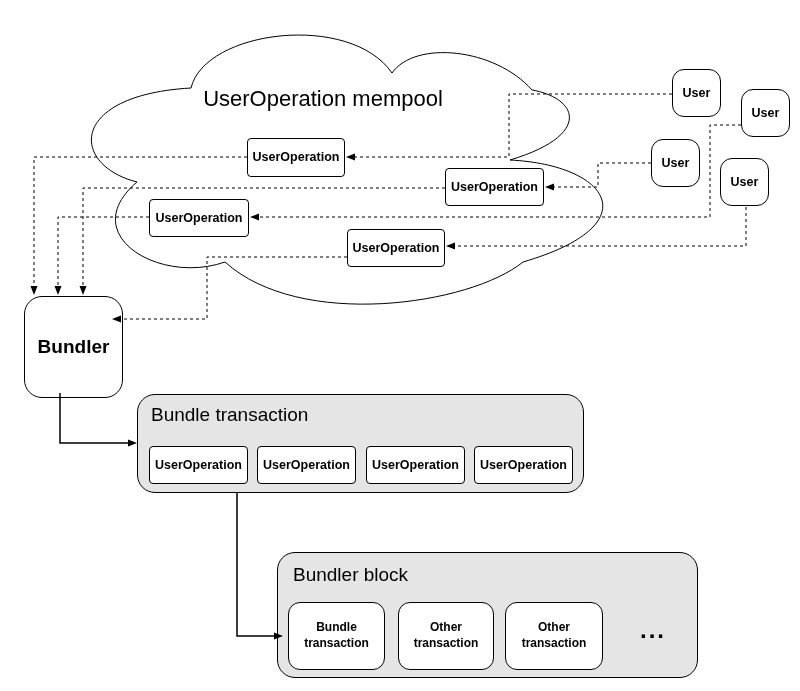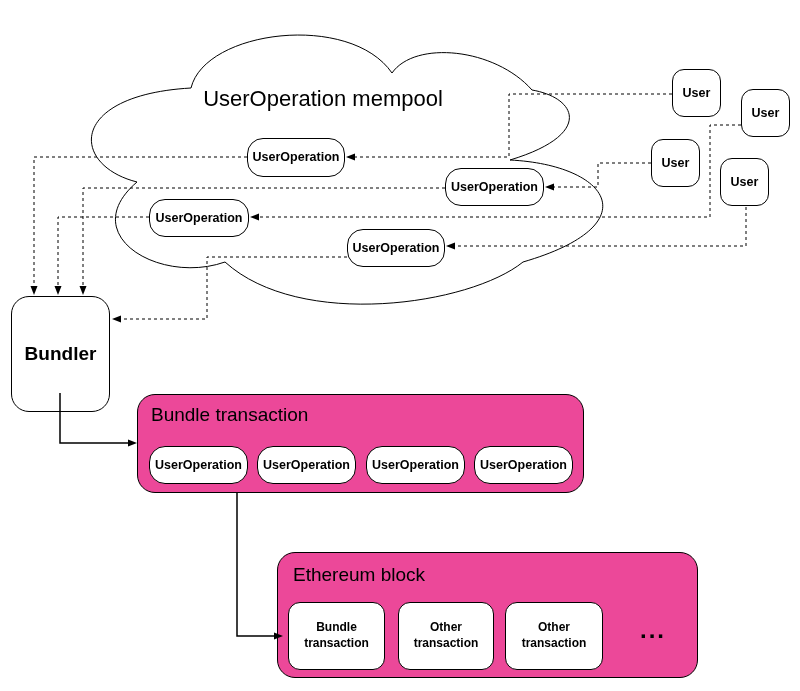--- a/index.html
+++ b/index.html
@@ -22,27 +22,27 @@
     border: 1px solid #000000;
     display: flex;
     align-items: center;
     justify-content: center;
     text-align: center;
     font-size: 12.5px;
     line-height: 1.2;
     z-index: 3;
     font-weight: bold;
   }
-  .small-box { border-radius: 16px; }
+  .small-box { border-radius: 4px; }
   .user-box { border-radius: 12px; }
   .bundler-box { border-radius: 18px; font-size: 19px; }
   .container-box {
     position: absolute;
     box-sizing: border-box;
-    background: #ec4899;
+    background: #e5e5e5;
     border: 1px solid #000000;
     border-radius: 18px;
     z-index: 2;
   }
   .container-title {
     position: absolute;
     font-size: 19px;
     white-space: nowrap;
     z-index: 3;
   }
@@ -89,32 +89,32 @@
 <div class="node small-box" style="left:247px; top:138px; width:98px; height:39px;">UserOperation</div>
 <div class="node small-box" style="left:445px; top:168px; width:99px; height:38px;">UserOperation</div>
 <div class="node small-box" style="left:149px; top:199px; width:100px; height:38px;">UserOperation</div>
 <div class="node small-box" style="left:347px; top:229px; width:98px; height:38px;">UserOperation</div>
 
 <div class="node user-box" style="left:672px; top:69px; width:49px; height:48px;">User</div>
 <div class="node user-box" style="left:741px; top:89px; width:49px; height:48px;">User</div>
 <div class="node user-box" style="left:651px; top:139px; width:49px; height:48px;">User</div>
 <div class="node user-box" style="left:720px; top:158px; width:49px; height:48px;">User</div>
 
-<div class="node bundler-box" style="left:11px; top:296px; width:99px; height:116px;">Bundler</div>
+<div class="node bundler-box" style="left:24px; top:296px; width:99px; height:102px;">Bundler</div>
 
 <div class="container-box" style="left:137px; top:394px; width:447px; height:99px;">
   <div class="container-title" style="left:13px; top:9px;">Bundle transaction</div>
   <div class="node small-box" style="left:11px; top:51px; width:99px; height:38px;">UserOperation</div>
   <div class="node small-box" style="left:119px; top:51px; width:99px; height:38px;">UserOperation</div>
   <div class="node small-box" style="left:228px; top:51px; width:99px; height:38px;">UserOperation</div>
   <div class="node small-box" style="left:336px; top:51px; width:99px; height:38px;">UserOperation</div>
 </div>
 
 <div class="container-box" style="left:277px; top:552px; width:421px; height:126px;">
-  <div class="container-title" style="left:15px; top:11px;">Ethereum block</div>
+  <div class="container-title" style="left:15px; top:11px;">Bundler block</div>
   <div class="node inner-tx" style="left:10px; top:49px; width:97px; height:68px;">Bundle transaction</div>
   <div class="node inner-tx" style="left:120px; top:49px; width:96px; height:68px;">Other transaction</div>
   <div class="node inner-tx" style="left:227px; top:49px; width:98px; height:68px;">Other transaction</div>
   <div class="ellipsis" style="left:340px; top:43px; width:70px; height:68px;">...</div>
 </div>
 
 <svg class="layer top-svg" width="800" height="691" viewBox="0 0 800 691">
   <g fill="none" stroke="#000000" stroke-width="1" stroke-dasharray="3 3">
     <path d="M 672,94 H 509 V 157 H 355"></path>
     <path d="M 651,163 H 598 V 187 H 554"></path>

